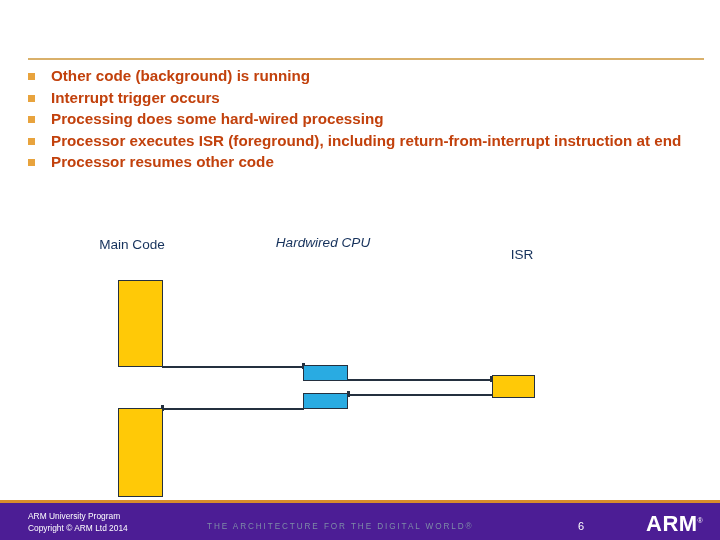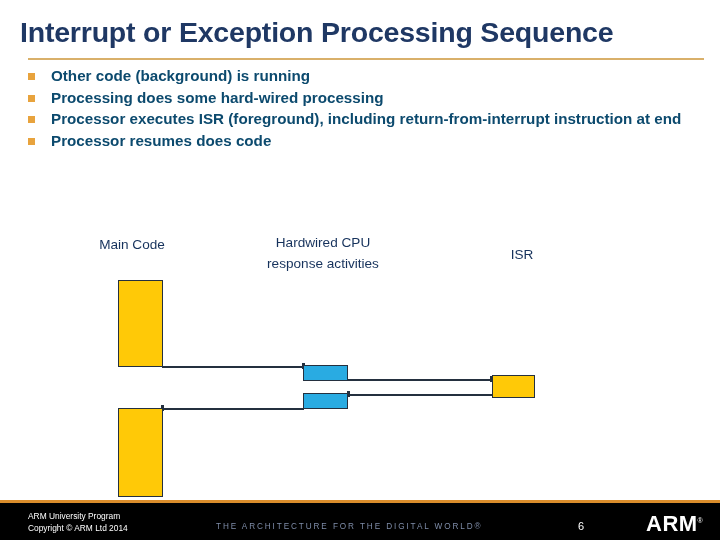--- a/index.html
+++ b/index.html
@@ -47,21 +47,21 @@
   .bullet-list {
     position: absolute;
     left: 22px;
     top: 66px;
     width: 690px;
   }
   .bullet-row {
     position: relative;
     padding-left: 29px;
     margin-bottom: 1px;
-    color: #0c4a6e;
+    color: #c2410c;
     font-size: 15.2px;
     font-weight: bold;
     line-height: 20.5px;
   }
   .bullet-row .marker {
     position: absolute;
     left: 6px;
     top: 7px;
     width: 7px;
     height: 7px;
@@ -81,21 +81,21 @@
     position: absolute;
     text-align: center;
     color: #16325C;
     font-size: 13.6px;
     line-height: 21px;
     font-weight: normal;
   }
   .col-head .l2 { display: block; }
 
   .head-main { left: 62px;  top: 234px; width: 140px; }
-  .head-hw   { left: 248px; top: 232px; width: 150px; }
+  .head-hw   { left: 248px; top: 232px; width: 150px; font-style: italic; }
   .head-isr  { left: 452px; top: 244px; width: 140px; }
 
   .blk {
     position: absolute;
     box-sizing: border-box;
     border: 1px solid #24303F;
   }
   .blk.amber { background: #FFC907; }
   .blk.blue  { background: #29ABE2; }
 
@@ -126,36 +126,36 @@
   .tk-3 { left: 347px; top: 391px; }
   .tk-4 { left: 161px; top: 405px; }
 
   
   .footer {
     position: absolute;
     left: 0;
     top: 500px;
     width: 720px;
     height: 40px;
-    background: #000000;
+    background: #4c1d95;
     border-top: 3px solid #D98C2B;
     box-sizing: border-box;
   }
   .foot-left {
     position: absolute;
     left: 28px;
     top: 8px;
     color: #FFFFFF;
     font-size: 8.4px;
     line-height: 11.5px;
   }
   .foot-left .l2 { display: block; }
   .foot-tagline {
     position: absolute;
-    left: 216px;
+    left: 207px;
     top: 19px;
     color: #7E8CA8;
     font-size: 8.2px;
     letter-spacing: 1.9px;
     white-space: nowrap;
   }
   .foot-page {
     position: absolute;
     left: 578px;
     top: 17px;
@@ -175,50 +175,52 @@
     font-size: 7px;
     vertical-align: super;
     font-weight: normal;
   }
 </style>
 </head>
 <body>
 
 <div id="slide">
 
-  <div class="slide-title">Interrupt or Exception Processing Sequence</div>
   <div class="title-rule"></div>
 
   <div class="bullet-list">
     <div class="bullet-row">
       <span class="marker"></span>
       <span class="btext">Other code (background) is running</span>
     </div>
     <div class="bullet-row">
       <span class="marker"></span>
+      <span class="btext">Interrupt trigger occurs</span>
+    </div>
+    <div class="bullet-row">
+      <span class="marker"></span>
       <span class="btext">Processing does some hard-wired processing</span>
     </div>
     <div class="bullet-row wide">
       <span class="marker"></span>
       <span class="btext">Processor executes ISR (foreground), including return-from-interrupt instruction at end</span>
     </div>
     <div class="bullet-row">
       <span class="marker"></span>
-      <span class="btext">Processor resumes does code</span>
+      <span class="btext">Processor resumes other code</span>
     </div>
   </div>
 
   <div class="diagram">
 
     <div class="col-head head-main">
       <span>Main Code</span>
     </div>
     <div class="col-head head-hw">
       <span>Hardwired CPU</span>
-      <span class="l2">response activities</span>
     </div>
     <div class="col-head head-isr">
       <span>ISR</span>
     </div>
 
     <div class="line ln-1"></div>
     <div class="line ln-2"></div>
     <div class="line ln-3"></div>
     <div class="line ln-4"></div>
 

